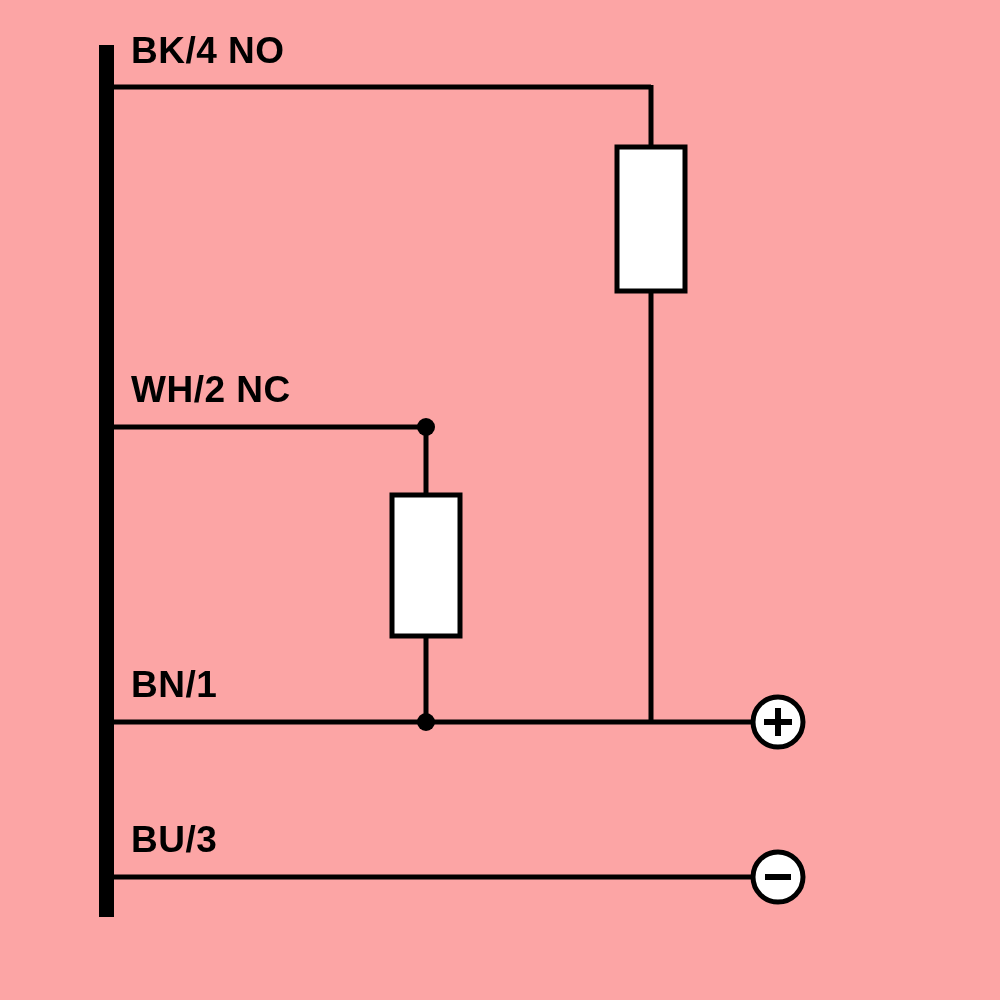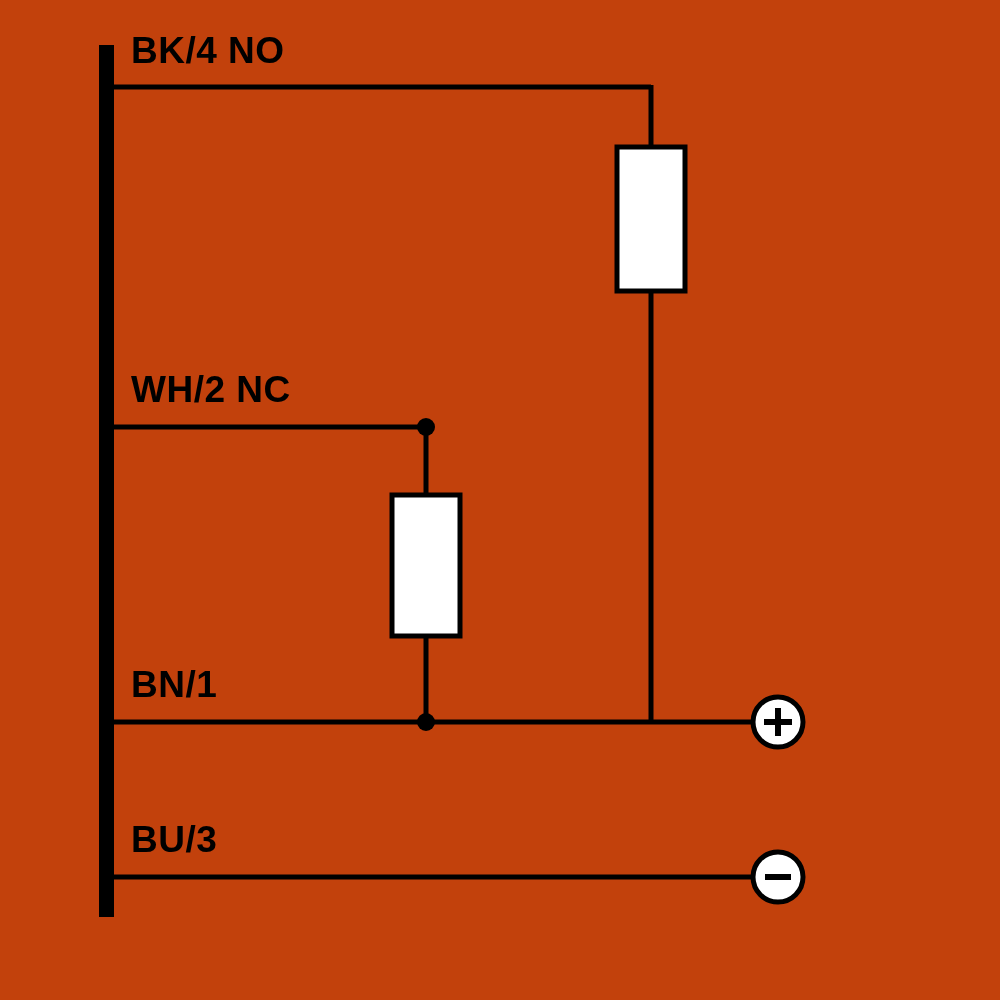--- a/index.html
+++ b/index.html
@@ -4,21 +4,21 @@
 <style>
   html, body {
     margin: 0;
     padding: 0;
     background: #ffffff;
   }
   .canvas {
     position: relative;
     width: 1000px;
     height: 1000px;
-    background: #c2410c;
+    background: #fca5a5;
     font-family: "Liberation Sans", sans-serif;
     overflow: hidden;
   }
   svg {
     position: absolute;
     top: 0;
     left: 0;
     display: block;
   }
   .wire {

